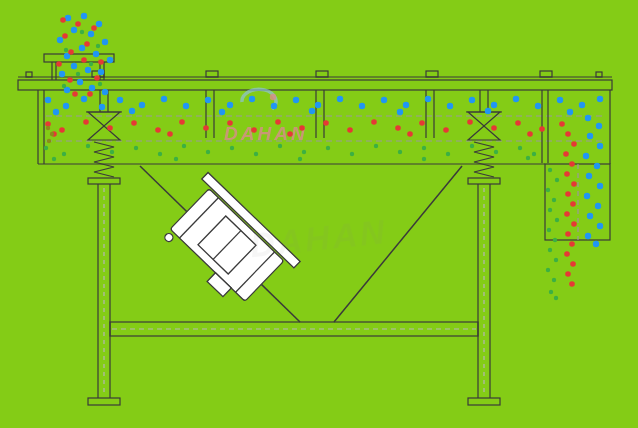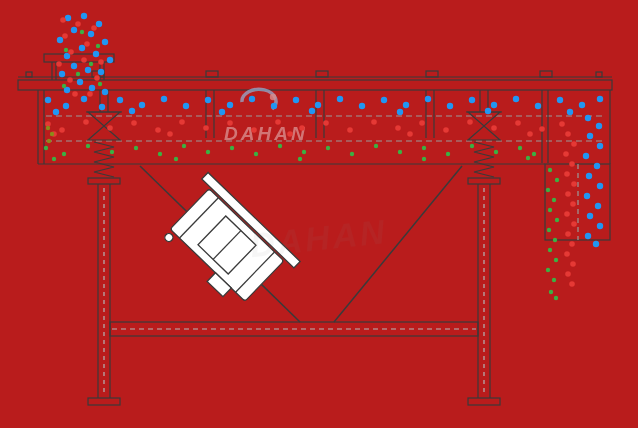--- a/index.html
+++ b/index.html
@@ -1,17 +1,17 @@
 <!DOCTYPE html>
 <html><head>
 <meta charset="utf-8">
 <title>Diagram</title>
 <style>
   html,body{margin:0;padding:0;background:#fff;}
-  #stage{position:relative;width:638px;height:428px;background:#b91c1c;overflow:hidden;
+  #stage{position:relative;width:638px;height:428px;background:#84cc16;overflow:hidden;
          font-family:"Liberation Sans", sans-serif;}
   svg{display:block}
   text{font-family:"Liberation Sans", sans-serif;}
   .wm-brand{font-style:italic;font-weight:bold;letter-spacing:3px;}
 </style>
 </head>
 <body>
 
 <div id="stage">
 <svg width="638" height="428" viewBox="0 0 638 428" xmlns="http://www.w3.org/2000/svg">

